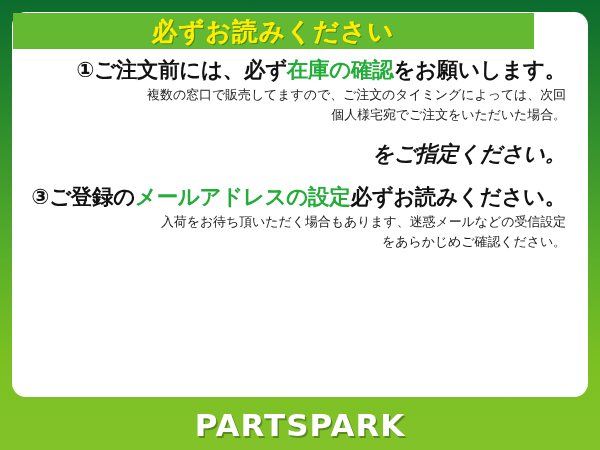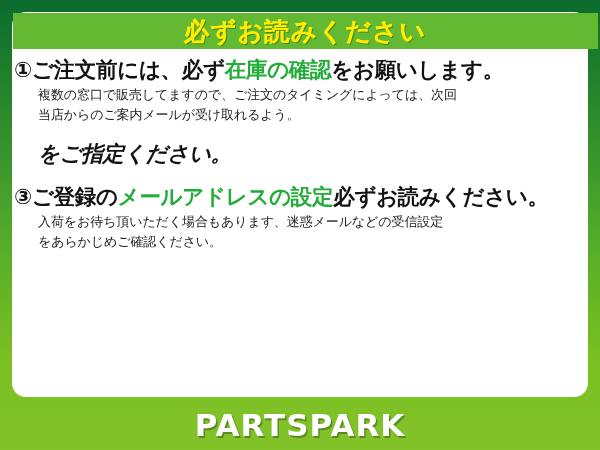--- a/index.html
+++ b/index.html
@@ -41,21 +41,21 @@
     border-radius: 14px;
     padding: 0;
     overflow: hidden;
   }
 
   
   .title-bar {
     position: absolute;
     left: 13px;
     top: 13px;
-    width: 585px;
+    width: 521px;
     height: 36px;
     background: #63b932;
     display: flex;
     align-items: center;
     justify-content: center;
   }
   .title-text {
     color: #ffec00;
     font-size: 25px;
     font-weight: bold;
@@ -71,21 +71,21 @@
   
   .items {
     position: absolute;
     left: 0;
     top: 56px;
     width: 576px;
     padding: 0 10px 0 14px;
     box-sizing: border-box;
   }
 
-  .item { margin-bottom: 2px; }
+  .item { margin-bottom: 2px; text-align: right; }
 
   .item-head {
     font-size: 21.5px;
     font-weight: bold;
     color: #121212;
     line-height: 1.30;
     letter-spacing: -0.3px;
     white-space: nowrap;
   }
   .item-head .hl { color: #22ac38; }
@@ -145,21 +145,21 @@
   <div class="title-bar">
     <span class="title-text">必ずお読みください</span>
   </div>
 
   <div class="items">
 
     <div class="item">
       <div class="item-head"><span>①</span><span>ご注文前には、必ず</span><span class="hl">在庫の確認</span><span>をお願いします。</span></div>
       <div class="item-body">
         <div>複数の窓口で販売してますので、ご注文のタイミングによっては、次回</div>
-        <div>当店からのご案内メールが受け取れるよう。</div>
+        <div>個人様宅宛でご注文をいただいた場合。</div>
       </div>
     </div>
 
     <div class="gap-1"></div>
 
     <div class="item">
       <div class="item-head-line2">をご指定ください。</div>
     </div>
 
     <div class="gap-2"></div>

